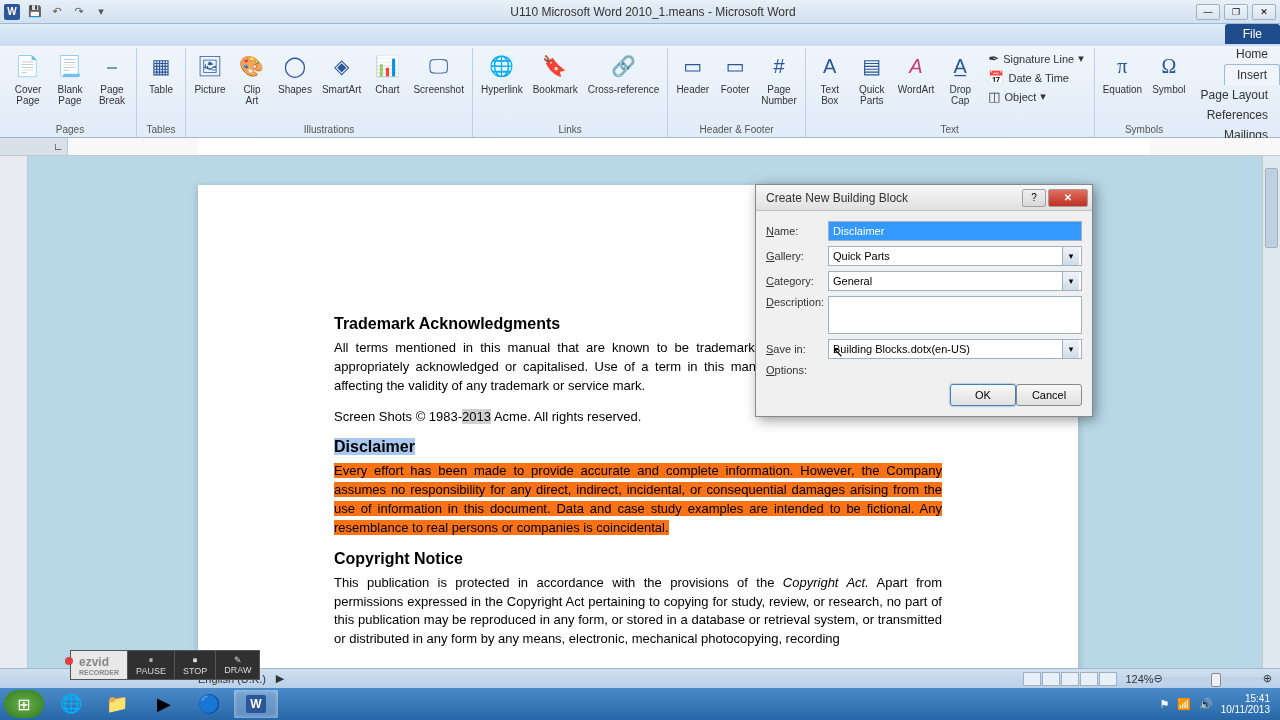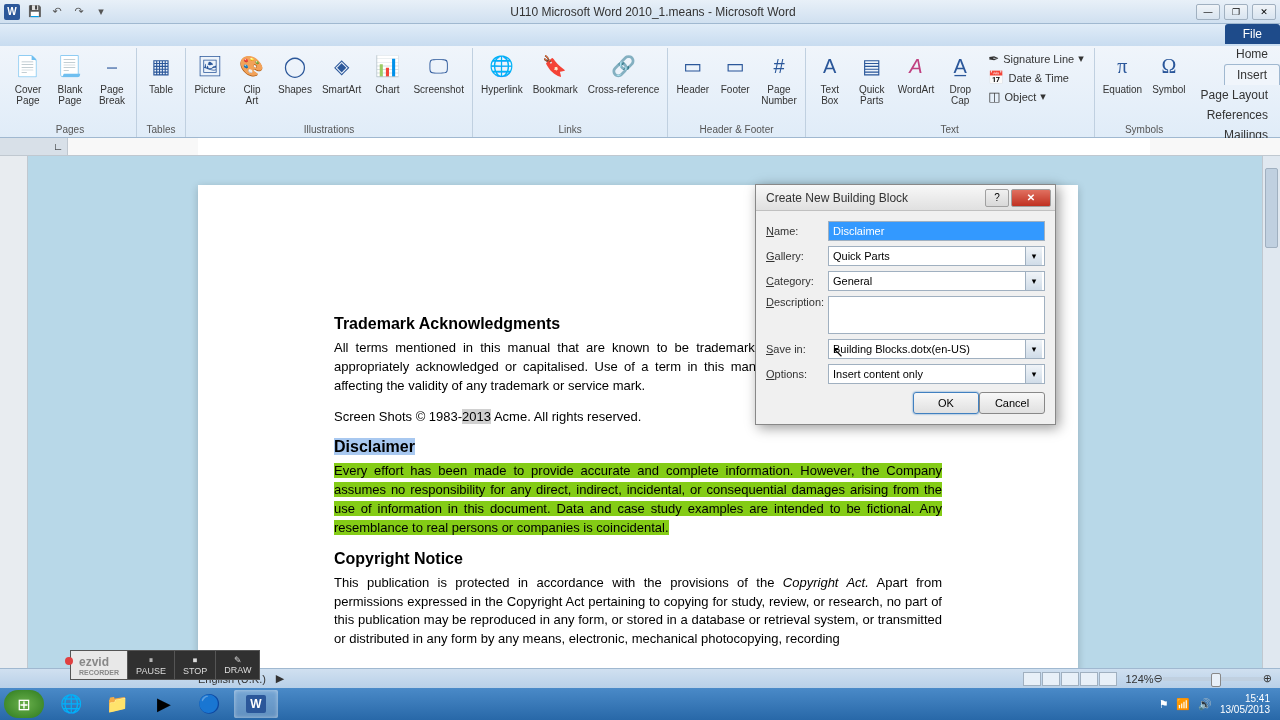--- a/index.html
+++ b/index.html
@@ -39,27 +39,27 @@
 .ruler-h { flex: 1; position: relative; background: #f8f8f8; }
 .ruler-h::before { content: ''; position: absolute; left: 130px; right: 130px; top: 0; bottom: 0; background: #fff; }
 
 
 .doc-area { position: absolute; top: 156px; left: 0; right: 0; bottom: 48px; background: #b8d8e8; display: flex; }
 .ruler-v { width: 28px; background: #e8ecf0; border-right: 1px solid #c0c8d0; }
 .doc-scroll { flex: 1; overflow: hidden; position: relative; padding-left: 40px; margin-top: 23px; }
 .page { width: 880px; min-height: 900px; background: #fff; margin: 6px auto 0 130px; box-shadow: 0 2px 8px rgba(0,0,0,0.2); padding: 130px 136px 40px; position: relative; }
 .page h2 { font-size: 16px; font-weight: bold; margin-bottom: 6px; color: #000; }
 .page p { font-size: 13px; line-height: 1.45; margin-bottom: 12px; color: #000; text-align: justify; }
-.highlighted { background: #84cc16; }
+.highlighted { background: #f97316; }
 .heading-highlight { background: #a8c8f0; display: inline; }
 .scrollbar-v { position: absolute; right: 0; top: 156px; bottom: 48px; width: 18px; background: #e0e8f0; border-left: 1px solid #c0c8d0; }
 .scrollbar-v .thumb { position: absolute; top: 12px; left: 2px; right: 2px; height: 80px; background: #c0d0e0; border: 1px solid #a0b0c0; border-radius: 2px; }
 
 
-.dialog { position: absolute; left: 755px; top: 184px; width: 301px; background: #f0f0f0; border: 1px solid #888; box-shadow: 3px 3px 12px rgba(0,0,0,0.4); }
+.dialog { position: absolute; left: 755px; top: 184px; width: 338px; background: #f0f0f0; border: 1px solid #888; box-shadow: 3px 3px 12px rgba(0,0,0,0.4); }
 .dialog-titlebar { height: 26px; background: linear-gradient(#f8f8f8, #e0e0e0); display: flex; align-items: center; padding-left: 10px; border-bottom: 1px solid #c0c0c0; }
 .dialog-title { font-size: 12px; color: #333; flex: 1; }
 .dialog-tb-btn { width: 24px; height: 18px; border: 1px solid #a0a0a0; background: linear-gradient(#f0f0f0, #d8d8d8); margin-right: 2px; border-radius: 2px; display: flex; align-items: center; justify-content: center; font-size: 10px; }
 .dialog-close { background: linear-gradient(#e07060, #c03020); color: #fff; font-weight: bold; width: 40px; margin-right: 4px; }
 .dialog-body { padding: 10px; }
 .dialog-row { display: flex; align-items: center; margin-bottom: 5px; }
 .dialog-row label { width: 62px; font-size: 11px; color: #333; }
 .dialog-row label u { text-decoration: underline; }
 .dialog-input { flex: 1; height: 20px; border: 1px solid #a0b0c0; background: #fff; font-size: 11px; padding: 0 4px; }
 .dialog-input.selected { background: #3399ff; color: #fff; }
@@ -331,23 +331,20 @@
         <div class="dialog-textarea"></div>
       </div>
     <div class="dialog-row">
         <label><u>S</u>ave in:</label>
         <div class="dialog-select">
           <span>Building Blocks.dotx(en-US)</span>
         </div>
       </div>
     <div class="dialog-row">
         <label><u>O</u>ptions:</label>
-        <div class="dialog-select">
-          <span>Insert content only</span>
-        </div>
       </div>
     <div class="dialog-buttons">
       <button class="dialog-btn primary">OK</button>
       <button class="dialog-btn">Cancel</button>
     </div>
   </div>
 </div>
 
 <div class="cursor">↖</div>
 
@@ -399,16 +396,16 @@
   <div class="task-btn">🔵</div>
   <div class="task-btn active">
       <span style="background:#2b579a;color:#fff;padding:2px 4px;border-radius:2px;font-size:12px;font-weight:bold">W</span>
     </div>
   <div class="tray">
     <span>⚑</span>
     <span>📶</span>
     <span>🔊</span>
     <div class="tray-time">
         <div>15:41</div>
-        <div>13/05/2013</div>
+        <div>10/11/2013</div>
       </div>
   </div>
 </div>
 
 </body></html>

